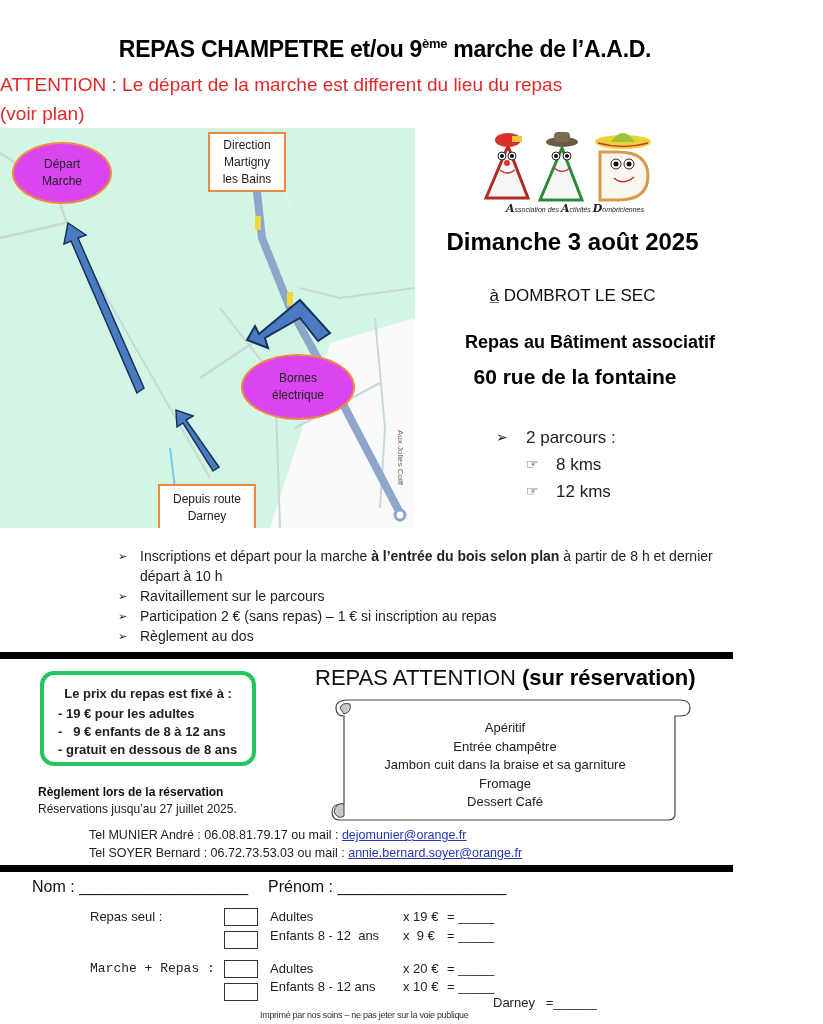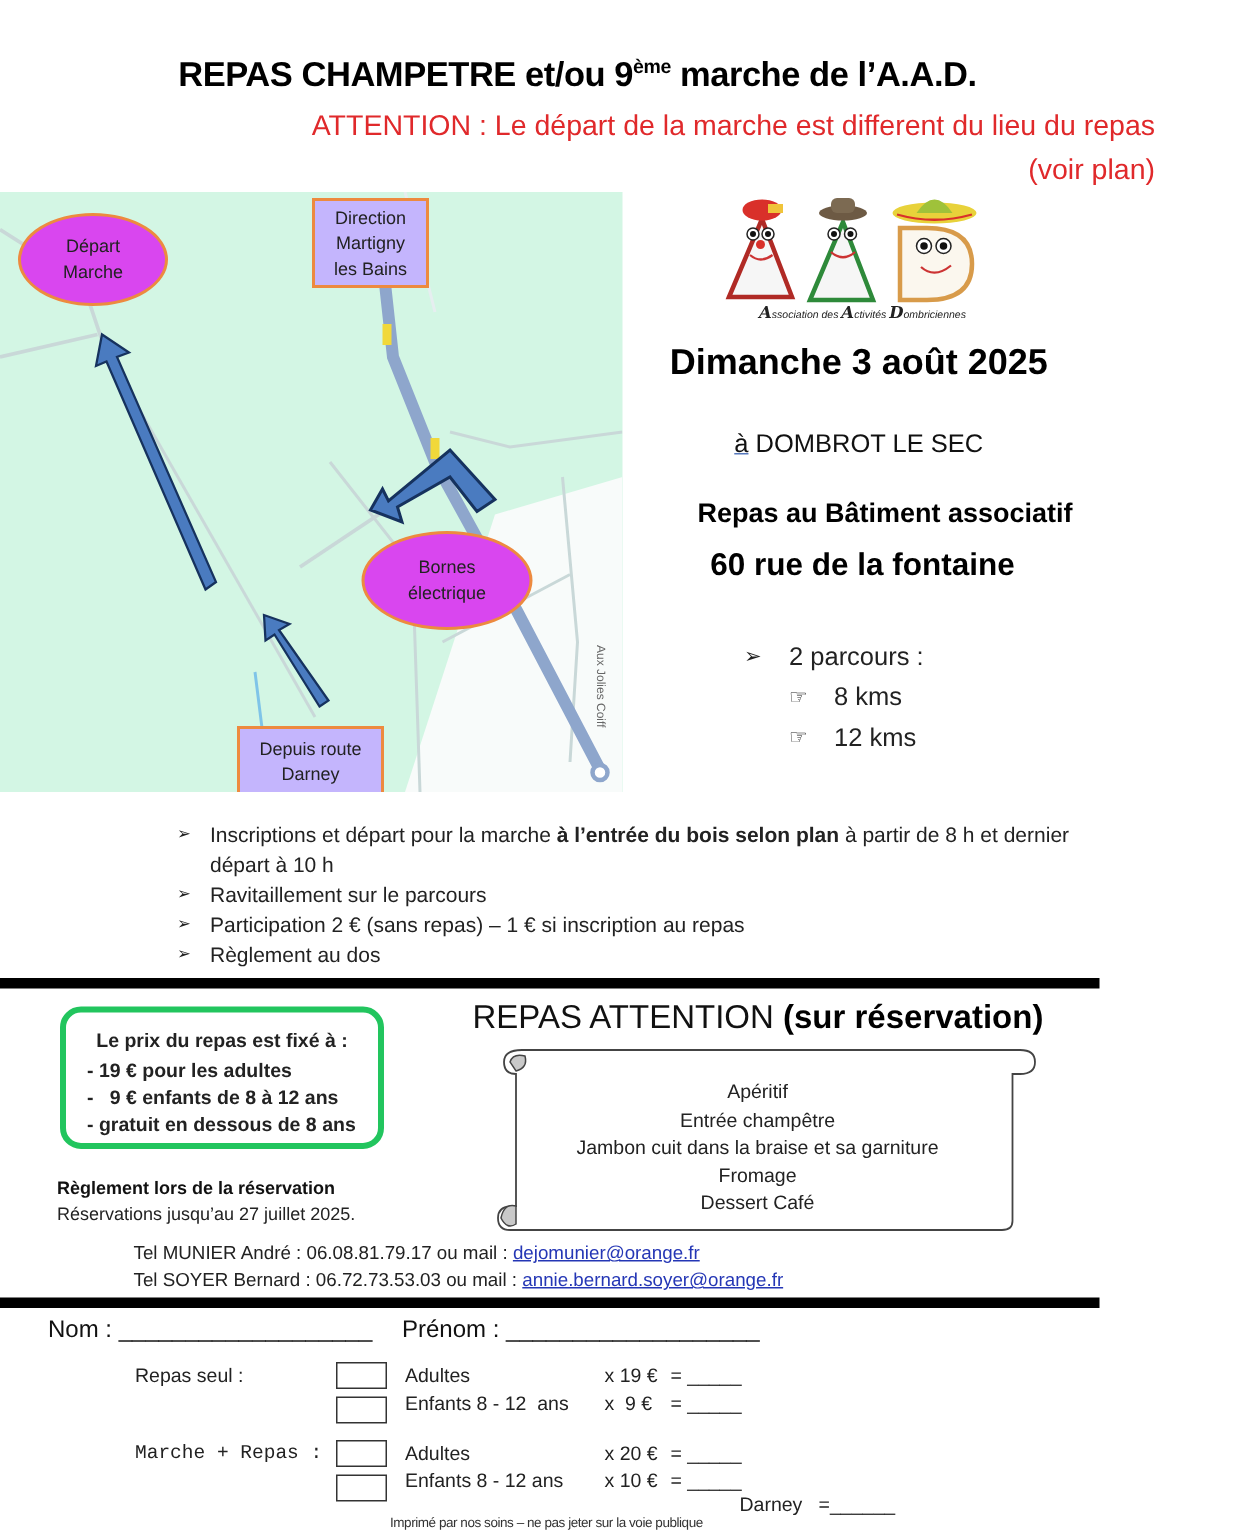--- a/index.html
+++ b/index.html
@@ -1,26 +1,26 @@
 <!DOCTYPE html>
 <html><head>
 <meta charset="utf-8">
 <style>
   html, body { margin:0; padding:0; background:#ffffff; }
   body { width:823px; height:1024px; position:relative; overflow:hidden; font-family:"Liberation Sans", sans-serif; color:#111; }
   .abs { position:absolute; }
   .title { left:0; width:770px; top:36px; text-align:center; font-weight:bold; font-size:23px; color:#000; letter-spacing:-0.3px; }
   .title sup { font-size:13px; font-weight:bold; }
-  .attention { left:0; width:770px; top:70px; text-align:right; color:#e0292b; font-size:19px; line-height:29px; }
+  .attention { left:0; width:770px; top:70px; text-align:left; color:#e0292b; font-size:19px; line-height:29px; }
 
   
   .map { left:0; top:128px; width:415px; height:400px; background:#d3f6e4; overflow:hidden; }
   .map svg { position:absolute; left:0; top:0; }
   .bubble-oval { position:absolute; background:#d946ef; border:2px solid #ed8a3f; border-radius:50%; text-align:center; font-size:12px; color:#222; display:flex; align-items:center; justify-content:center; line-height:17px; }
-  .bubble-rect { position:absolute; background:#c4b5fd; border:2px solid #ed8a3f; text-align:center; font-size:12px; color:#222; display:flex; align-items:center; justify-content:center; line-height:17px; }
+  .bubble-rect { position:absolute; background:#ffffff; border:2px solid #ed8a3f; text-align:center; font-size:12px; color:#222; display:flex; align-items:center; justify-content:center; line-height:17px; }
   .roadlabel { position:absolute; font-size:8px; color:#666; transform:rotate(90deg); transform-origin:left top; white-space:nowrap; }
 
   
   .logo { left:478px; top:128px; width:190px; height:90px; }
   .logo-sub { left:470px; top:202px; width:210px; text-align:center; font-size:7px; color:#222; font-style:italic; }
   .logo-sub b { font-size:11px; font-family:"DejaVu Serif", serif; }
 
   .date { left:420px; width:305px; top:228px; text-align:center; font-weight:bold; font-size:24px; color:#000; }
   .place { left:420px; width:305px; top:286px; text-align:center; font-size:17px; color:#111; }
   .place u { text-decoration-color:#5577bb; }

